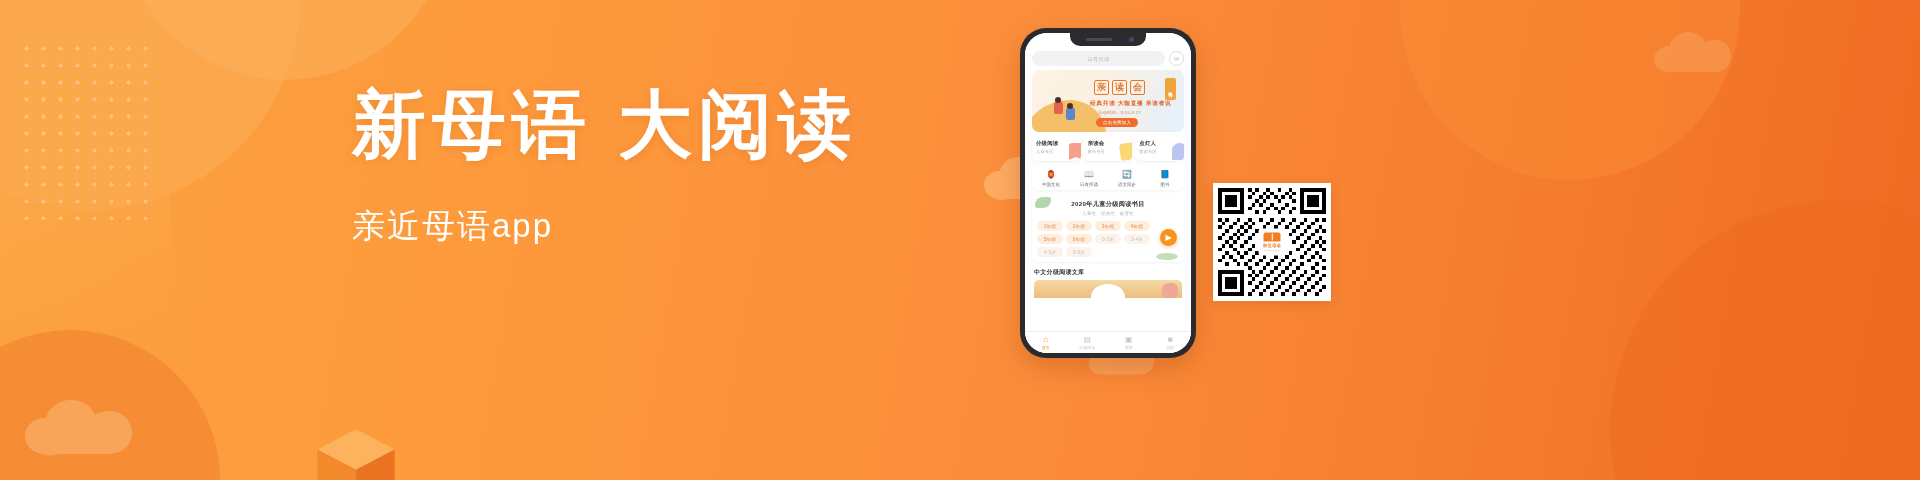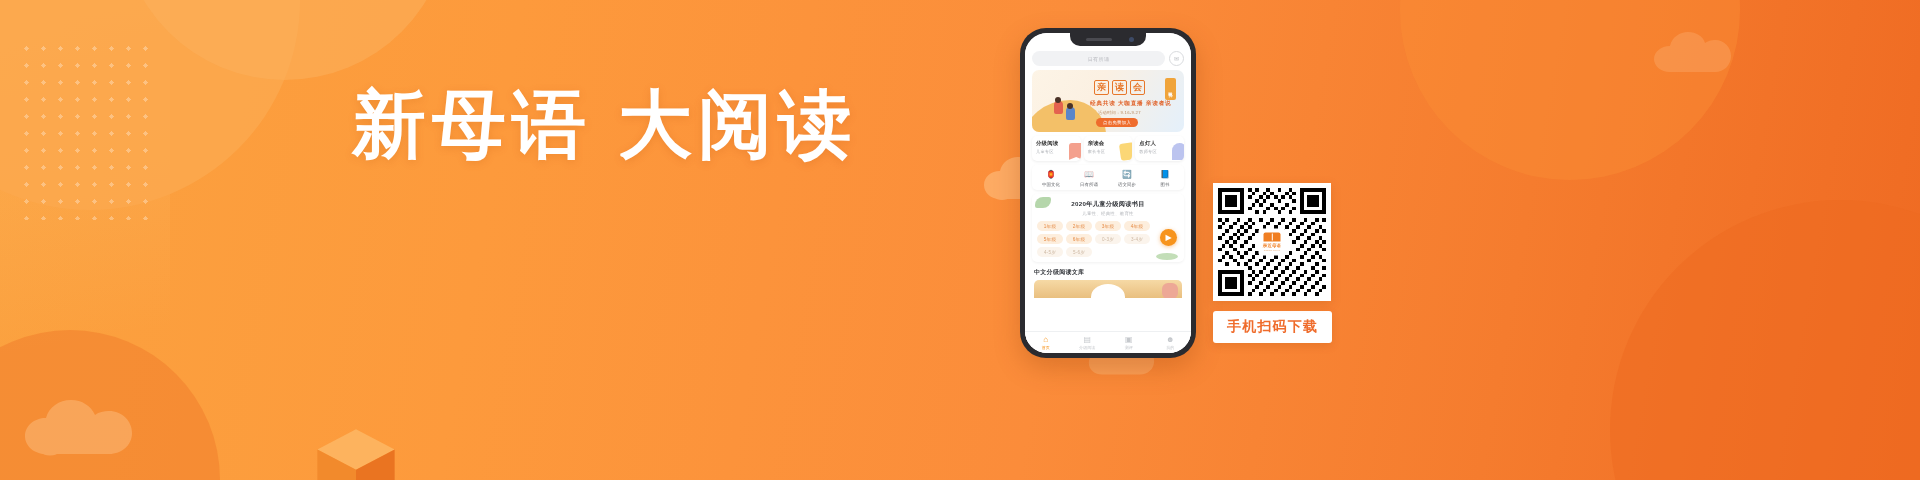--- a/index.html
+++ b/index.html
@@ -453,20 +453,21 @@
   </svg>
   <svg class="cloud cloud-c" viewBox="0 0 100 50">
     <path d="M18 38c-8 0-14-5-14-12S10 14 18 14c2-8 9-12 16-12 7 0 13 4 15 10 2-2 5-2 8-2 9 0 15 6 15 14s-6 14-15 14z" fill="#ffca90"></path>
   </svg>
   <svg class="cloud cloud-d" viewBox="0 0 110 55">
     <path d="M20 42c-9 0-16-6-16-13S11 16 20 16c2-9 10-14 18-14 8 0 15 4 17 11 3-2 6-3 10-3 9 0 16 7 16 16s-7 16-16 16z" fill="#ffd0a0"></path>
   </svg>
 
   <div class="copy">
     <div class="headline"><span>新母语</span><span class="gap"></span><span>大阅读</span></div>
+    <div class="subtitle">亲近母语app</div>
   </div>
 
   <div class="phone">
     <div class="phone-inner">
       <div class="notch">
         <span class="spk"></span>
         <span class="cam"></span>
       </div>
 
       <div class="screen">
@@ -803,16 +804,15 @@
             <rect x="23" y="28" width="1" height="1"></rect>
             <rect x="26" y="28" width="1" height="1"></rect>
         </g>
       </svg>
       <div class="qr-logo">
         <div class="book"></div>
         <div class="lg-t">亲近母语</div>
         <div class="lg-s">QINJIN MUYU</div>
       </div>
     </div>
-    <div class="dl-btn">手机扫码下载</div>
   </div>
 
 </div>
 
 </body></html>

